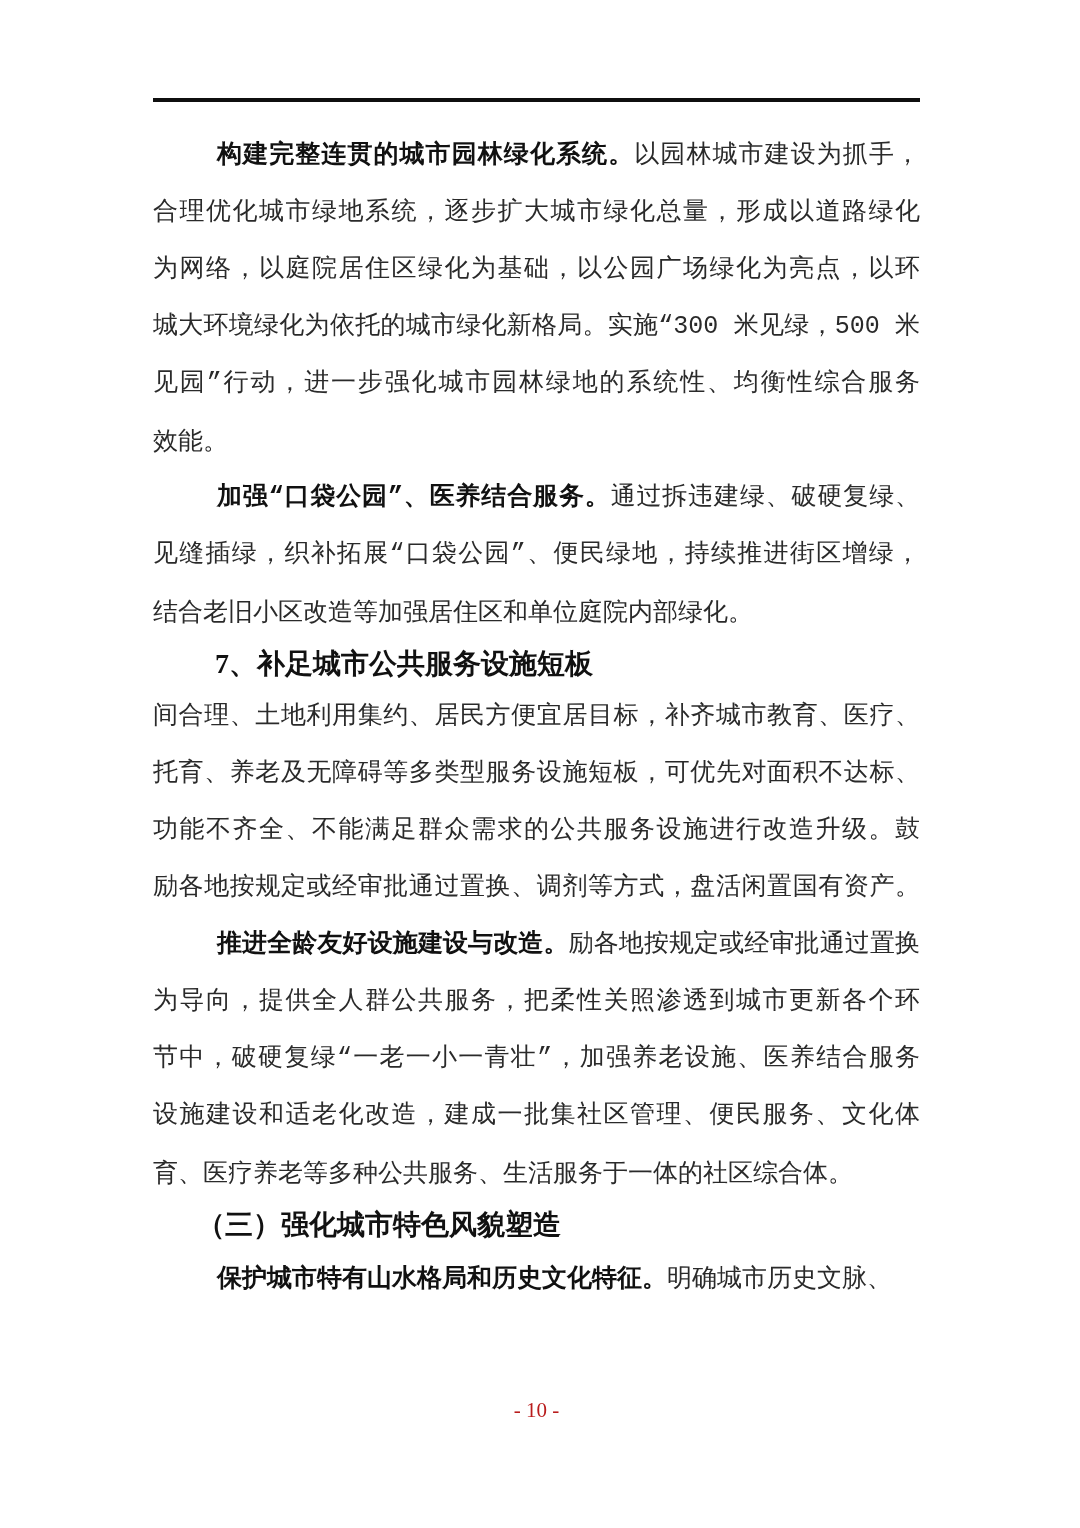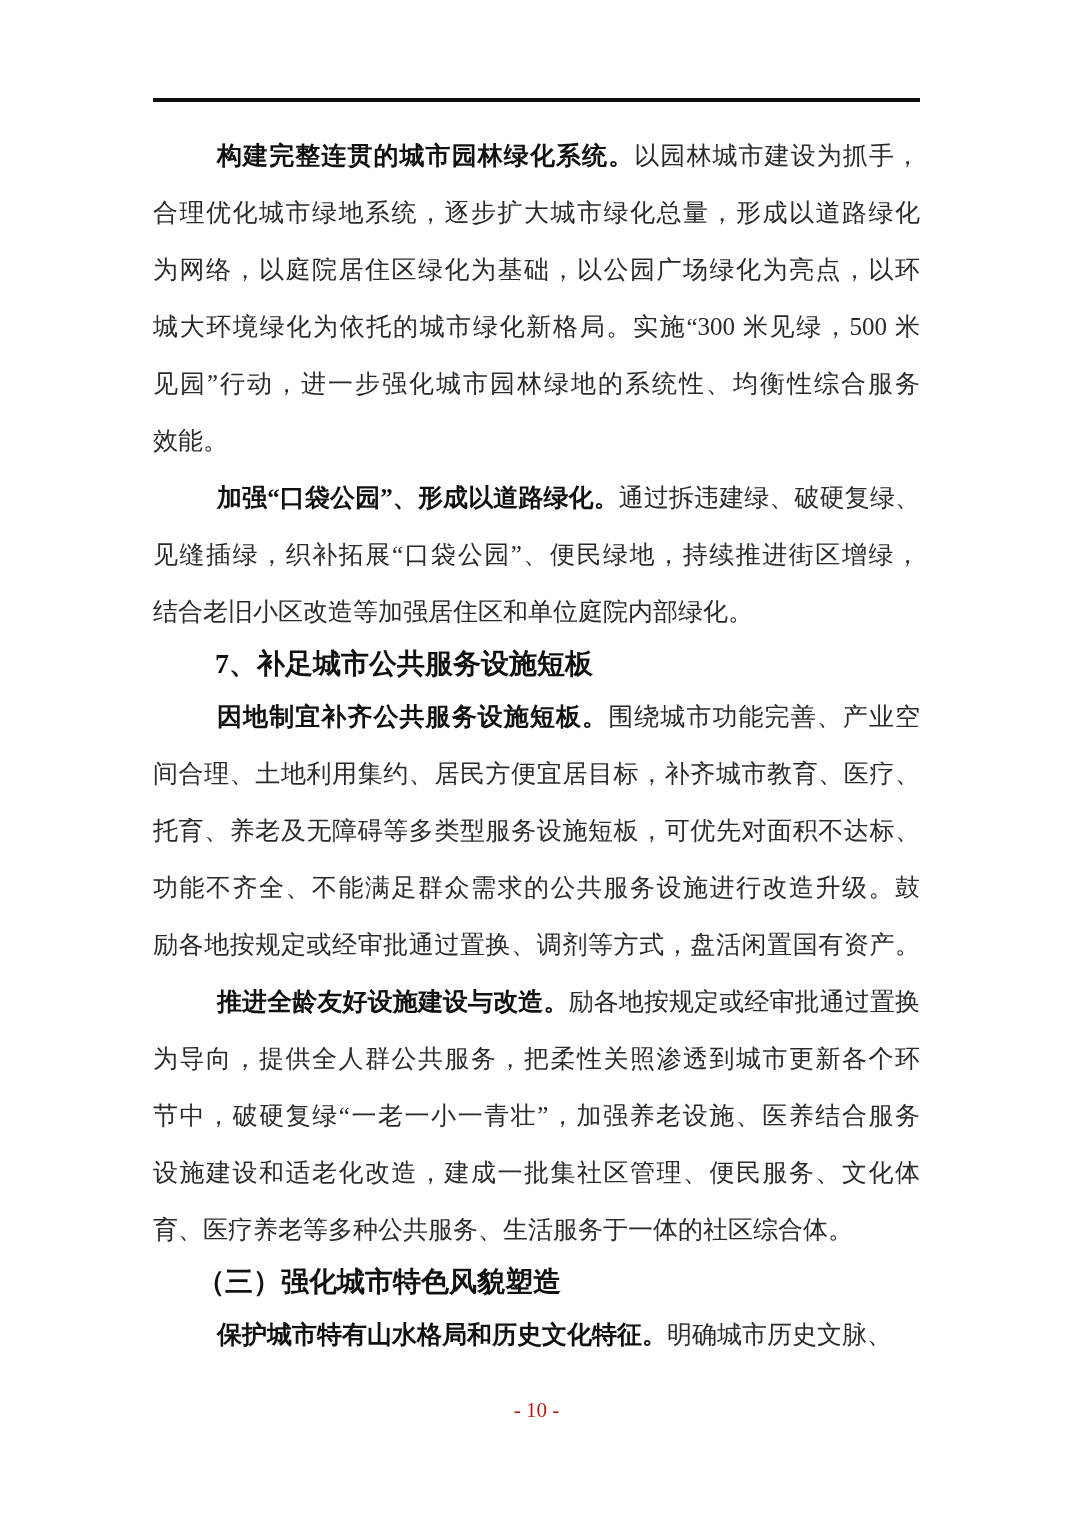--- a/index.html
+++ b/index.html
@@ -33,20 +33,21 @@
   .line {
     font-size: 25px;
     line-height: 57px;
     white-space: normal;
     overflow: hidden;
     text-align: left;
   }
   .line.fill {
     text-align: justify;
     text-align-last: justify;
+    font-family: Liberation Mono, monospace;
   }
   .line.indent {
     text-indent: 64px;
   }
   .line b.lead {
     font-weight: 700;
     color: #111111;
   }
   .line.heading {
     font-size: 28px;
@@ -72,25 +73,24 @@
 
 <div class="page">
   <div class="header-rule"></div>
   <div class="doc-body">
       <div class="line fill indent"><b class="lead">构建完整连贯的城市园林绿化系统。</b><span>以园林城市建设为抓手，</span></div>
       <div class="line fill"><span>合理优化城市绿地系统，逐步扩大城市绿化总量，形成以道路绿化</span></div>
       <div class="line fill"><span>为网络，以庭院居住区绿化为基础，以公园广场绿化为亮点，以环</span></div>
       <div class="line fill"><span>城大环境绿化为依托的城市绿化新格局。实施“300 米见绿，500 米</span></div>
       <div class="line fill"><span>见园”行动，进一步强化城市园林绿地的系统性、均衡性综合服务</span></div>
       <div class="line"><span>效能。</span></div>
-      <div class="line fill indent"><b class="lead">加强“口袋公园”、形成以道路绿化。</b><span>通过拆违建绿、破硬复绿、</span></div>
+      <div class="line fill indent"><b class="lead">加强“口袋公园”、医养结合服务。</b><span>通过拆违建绿、破硬复绿、</span></div>
       <div class="line fill"><span>见缝插绿，织补拓展“口袋公园”、便民绿地，持续推进街区增绿，</span></div>
       <div class="line"><span>结合老旧小区改造等加强居住区和单位庭院内部绿化。</span></div>
       <div class="line heading item indent"><b class="lead">7、补足城市公共服务设施短板</b></div>
-      <div class="line fill indent"><b class="lead">因地制宜补齐公共服务设施短板。</b><span>围绕城市功能完善、产业空</span></div>
       <div class="line fill"><span>间合理、土地利用集约、居民方便宜居目标，补齐城市教育、医疗、</span></div>
       <div class="line fill"><span>托育、养老及无障碍等多类型服务设施短板，可优先对面积不达标、</span></div>
       <div class="line fill"><span>功能不齐全、不能满足群众需求的公共服务设施进行改造升级。鼓</span></div>
       <div class="line fill"><span>励各地按规定或经审批通过置换、调剂等方式，盘活闲置国有资产。</span></div>
       <div class="line fill indent"><b class="lead">推进全龄友好设施建设与改造。</b><span>励各地按规定或经审批通过置换</span></div>
       <div class="line fill"><span>为导向，提供全人群公共服务，把柔性关照渗透到城市更新各个环</span></div>
       <div class="line fill"><span>节中，破硬复绿“一老一小一青壮”，加强养老设施、医养结合服务</span></div>
       <div class="line fill"><span>设施建设和适老化改造，建成一批集社区管理、便民服务、文化体</span></div>
       <div class="line"><span>育、医疗养老等多种公共服务、生活服务于一体的社区综合体。</span></div>
       <div class="line heading section indent"><b class="lead">（三）强化城市特色风貌塑造</b></div>

